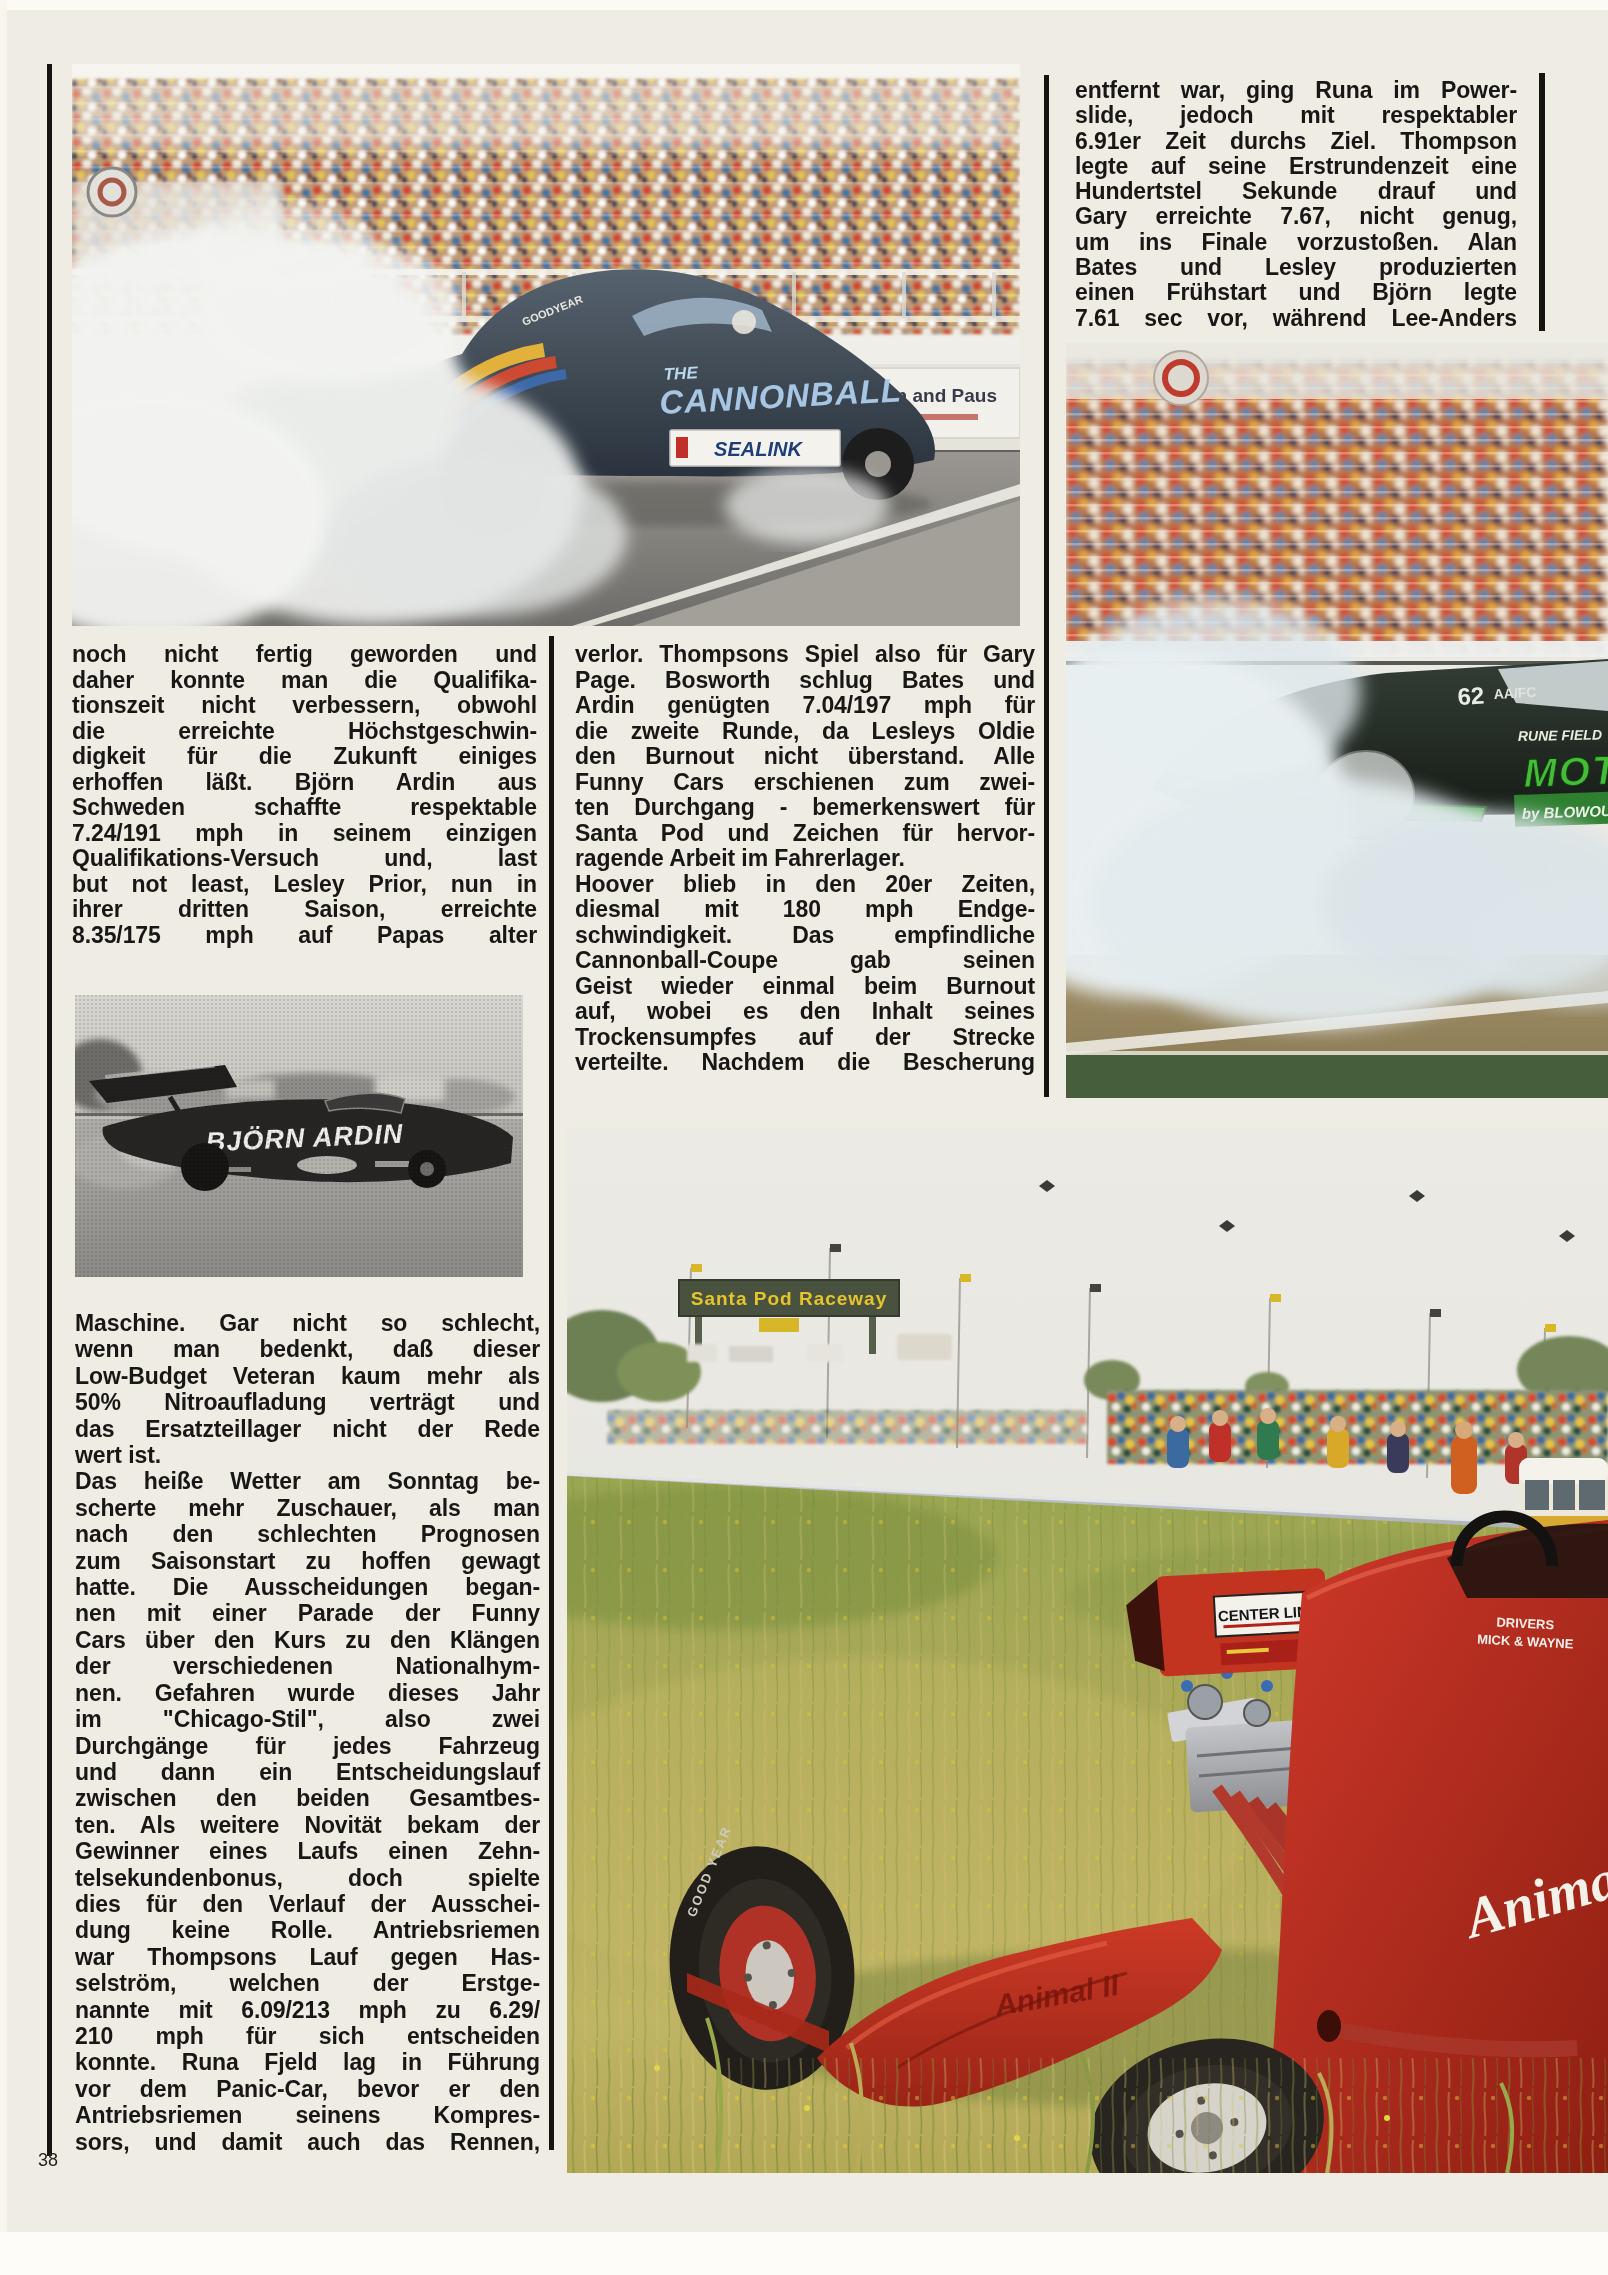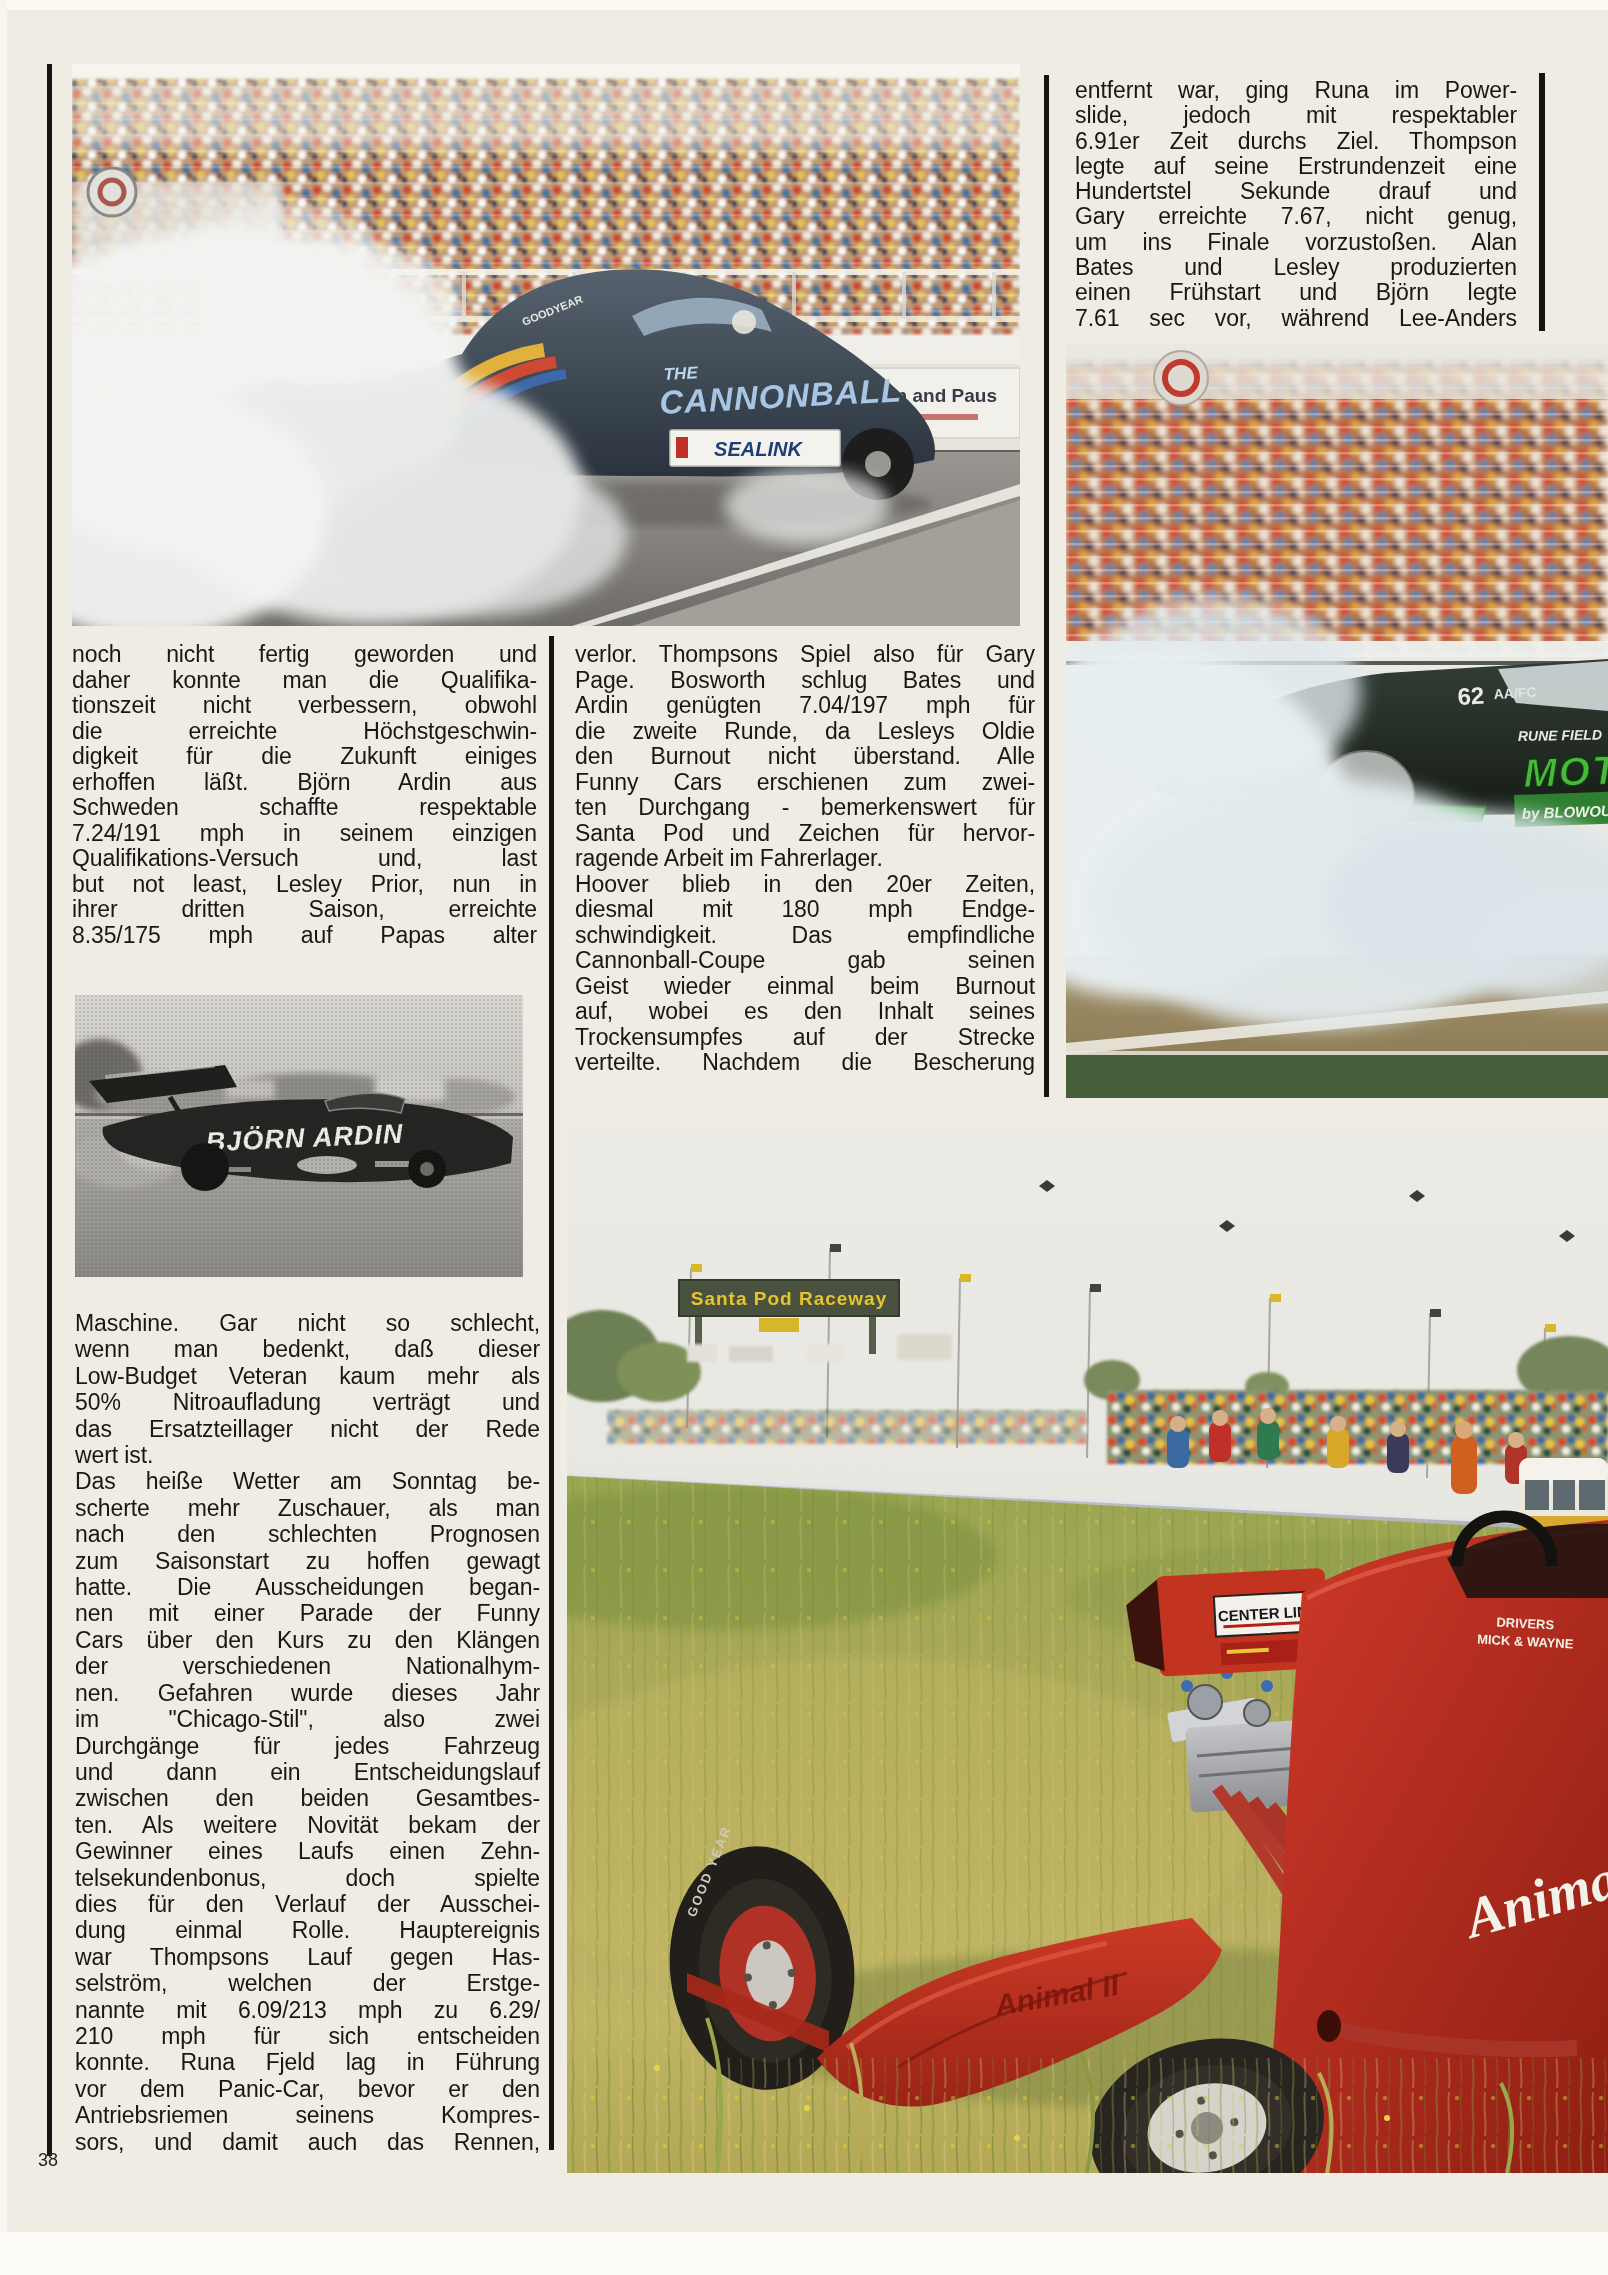--- a/index.html
+++ b/index.html
@@ -2,21 +2,21 @@
 <html><head>
 <meta charset="utf-8">
 <style>
   html,body{margin:0;padding:0;background:#efece3;}
   .page{position:relative;width:1608px;height:2275px;background:#efece3;overflow:hidden;
         font-family:"Liberation Sans",sans-serif;}
   .edge{position:absolute;}
   .rule{position:absolute;background:#151412;}
   .photo{position:absolute;overflow:hidden;}
   .photo svg{display:block;}
-  .tb{position:absolute;font-family:"Liberation Sans",sans-serif;font-weight:400;color:#181715;
+  .tb{position:absolute;font-family:"Liberation Sans",sans-serif;font-weight:700;color:#181715;
       font-size:23px;letter-spacing:-0.1px;}
   .tline{white-space:nowrap;text-align:justify;text-align-last:justify;}
   .tline.pl{text-align-last:left;}
   #tb-topright{line-height:25.3px;}
   #tb-left1{line-height:25.5px;}
   #tb-mid{line-height:25.5px;}
   #tb-left2{line-height:26.4px;}
   .pagenum{position:absolute;font-weight:400;font-size:18px;color:#26241f;}
 </style>
 </head>
@@ -551,21 +551,21 @@
       <div class="tline">der verschiedenen Nationalhym-</div>
       <div class="tline">nen. Gefahren wurde dieses Jahr</div>
       <div class="tline">im "Chicago-Stil", also zwei</div>
       <div class="tline">Durchgänge für jedes Fahrzeug</div>
       <div class="tline">und dann ein Entscheidungslauf</div>
       <div class="tline">zwischen den beiden Gesamtbes-</div>
       <div class="tline">ten. Als weitere Novität bekam der</div>
       <div class="tline">Gewinner eines Laufs einen Zehn-</div>
       <div class="tline">telsekundenbonus, doch spielte</div>
       <div class="tline">dies für den Verlauf der Ausschei-</div>
-      <div class="tline">dung einmal Rolle. Hauptereignis</div>
+      <div class="tline">dung keine Rolle. Antriebsriemen</div>
       <div class="tline">war Thompsons Lauf gegen Has-</div>
       <div class="tline">selström, welchen der Erstge-</div>
       <div class="tline">nannte mit 6.09/213 mph zu 6.29/</div>
       <div class="tline">210 mph für sich entscheiden</div>
       <div class="tline">konnte. Runa Fjeld lag in Führung</div>
       <div class="tline">vor dem Panic-Car, bevor er den</div>
       <div class="tline">Antriebsriemen seinens Kompres-</div>
       <div class="tline">sors, und damit auch das Rennen,</div>
     </div>
 

